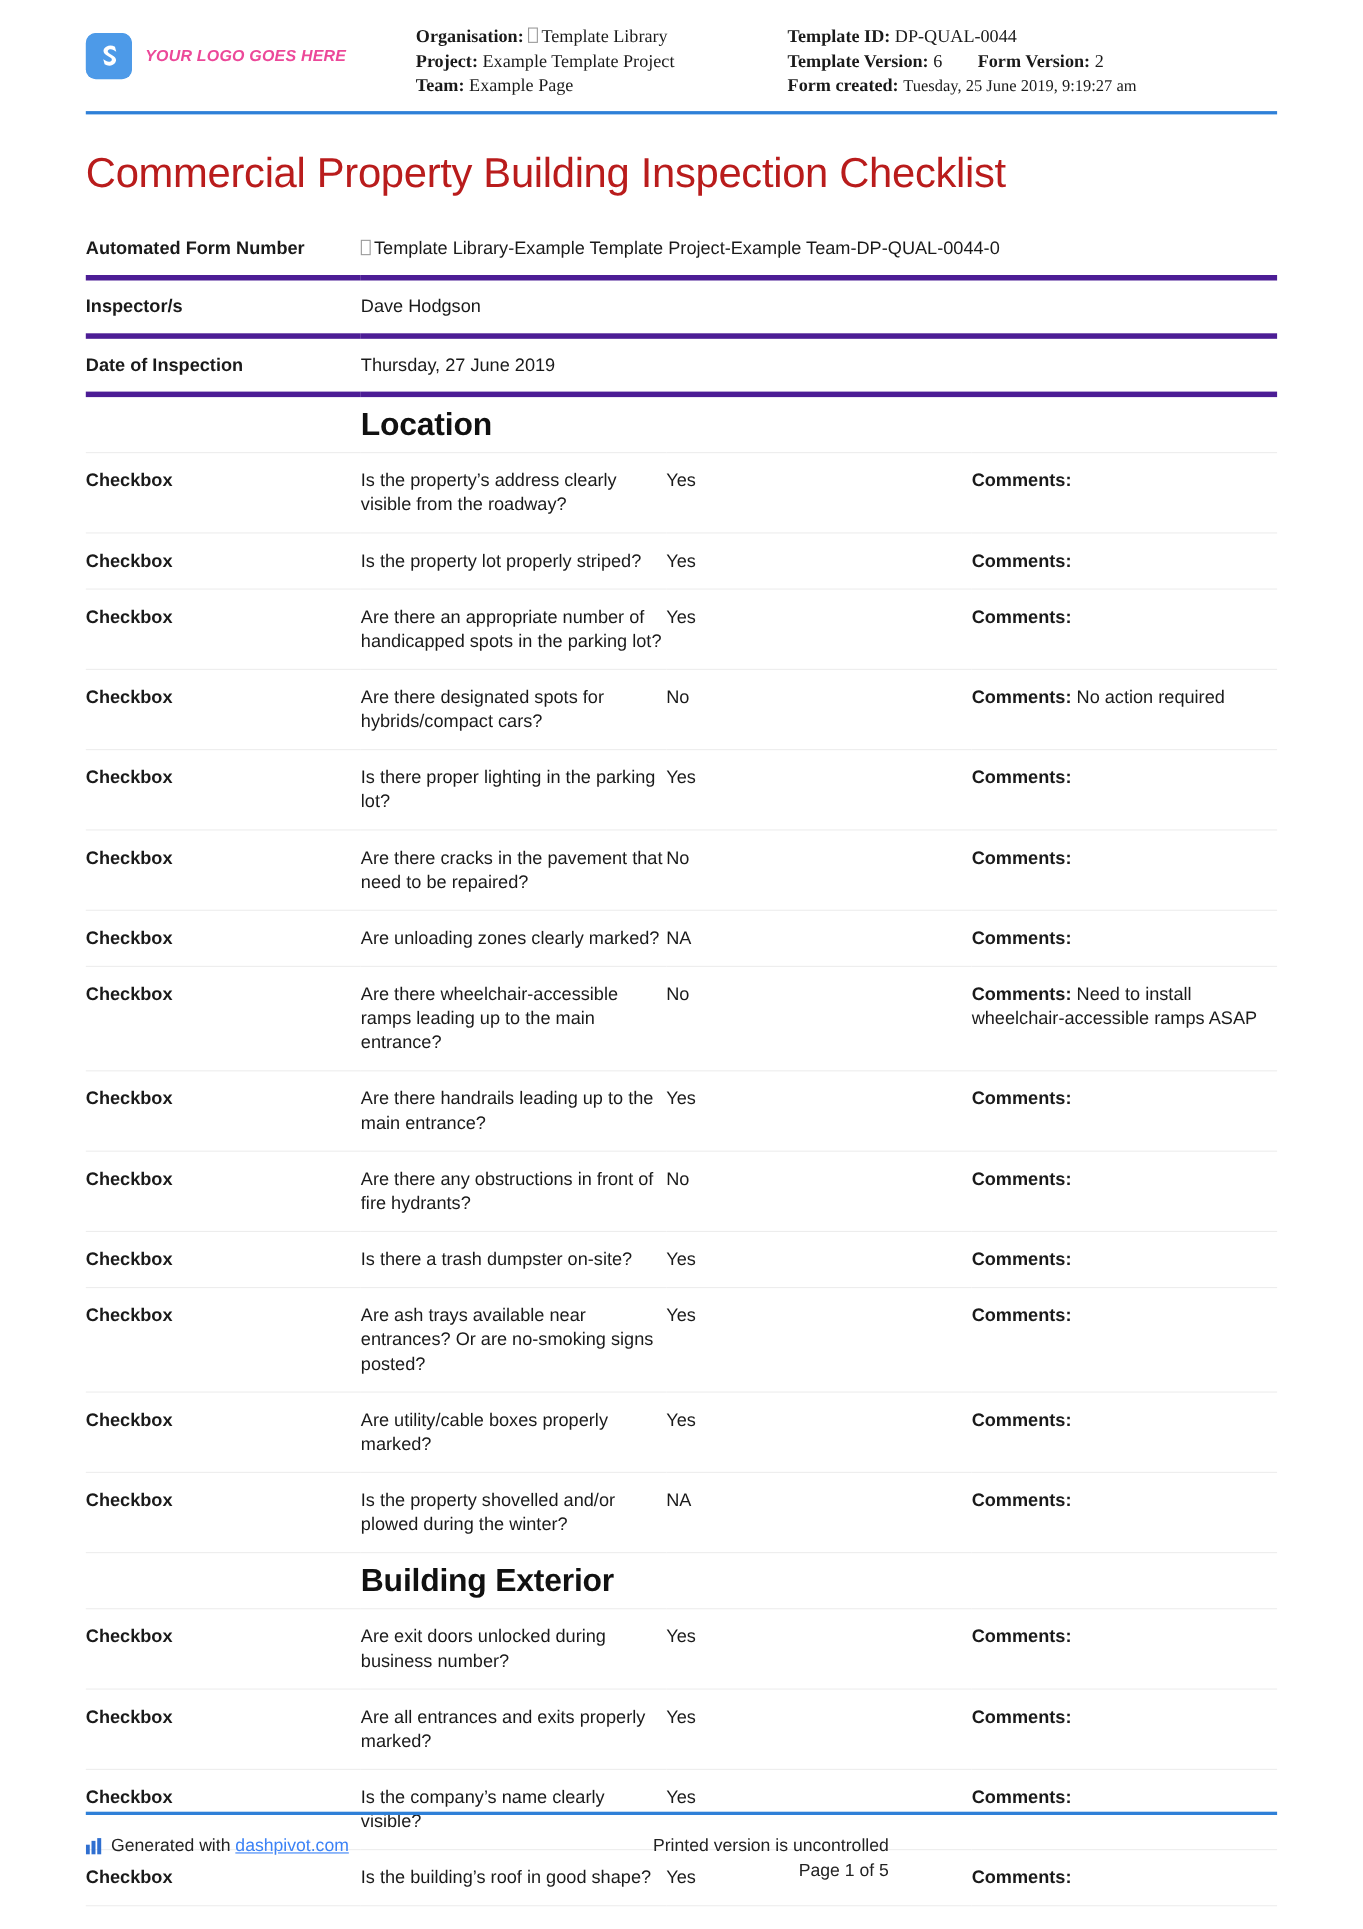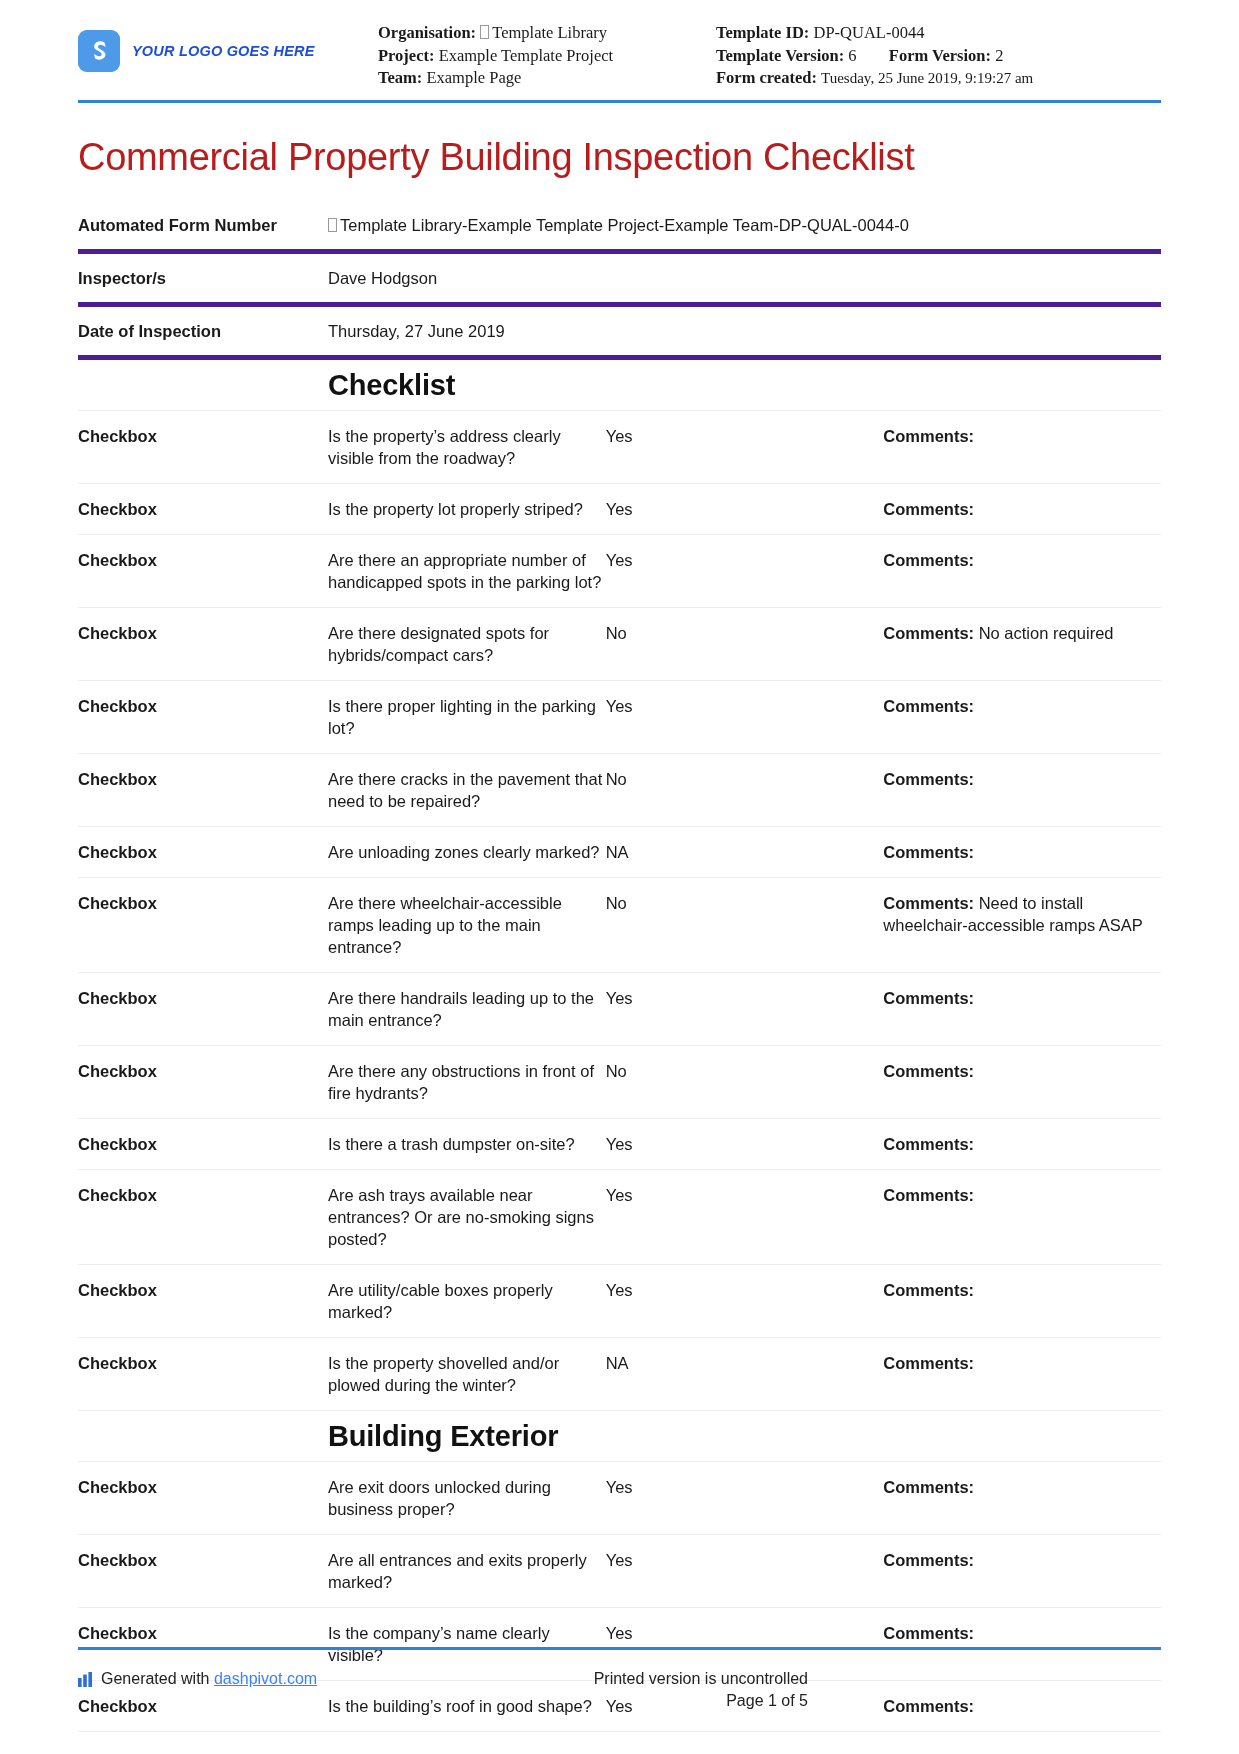--- a/index.html
+++ b/index.html
@@ -45,21 +45,21 @@
     flex: 0 0 42px;
     overflow: hidden;
   }
   .logo-mark svg { display:block; }
   .logo-text {
     margin-left: 12px;
     font-style: italic;
     font-weight: bold;
     font-size: 14.5px;
     letter-spacing: 0.2px;
-    color: #1d4ed8;
+    color: #ec4899;
     white-space: nowrap;
   }
   .meta-col {
     font-size: 16.5px;
     line-height: 22.5px;
   }
   .meta-col.left { flex: 0 0 338px; }
   .meta-col.right { flex: 1 1 auto; }
   .meta-col b { font-weight: bold; }
   .meta-line { white-space: nowrap; font-family: Liberation Serif, serif; }
@@ -244,21 +244,21 @@
       </tr>
     </tbody>
   </table>
 
   <div id="sections-root">
       <table class="checklist">
         <tbody>
           <tr class="section-row">
             <td class="c-type"></td>
             <td colspan="3">
-              <div class="section-heading">Checklist</div>
+              <div class="section-heading">Location</div>
             </td>
           </tr>
           <tr>
             <td class="c-type">Checkbox</td>
             <td class="c-question">Is the property’s address clearly visible from the roadway?</td>
             <td class="c-answer">Yes</td>
             <td class="c-comment"><b>Comments:</b></td>
           </tr>
           <tr>
             <td class="c-type">Checkbox</td>
@@ -343,21 +343,21 @@
       <table class="checklist">
         <tbody>
           <tr class="section-row">
             <td class="c-type"></td>
             <td colspan="3">
               <div class="section-heading">Building Exterior</div>
             </td>
           </tr>
           <tr>
             <td class="c-type">Checkbox</td>
-            <td class="c-question">Are exit doors unlocked during business proper?</td>
+            <td class="c-question">Are exit doors unlocked during business number?</td>
             <td class="c-answer">Yes</td>
             <td class="c-comment"><b>Comments:</b></td>
           </tr>
           <tr>
             <td class="c-type">Checkbox</td>
             <td class="c-question">Are all entrances and exits properly marked?</td>
             <td class="c-answer">Yes</td>
             <td class="c-comment"><b>Comments:</b></td>
           </tr>
           <tr>

